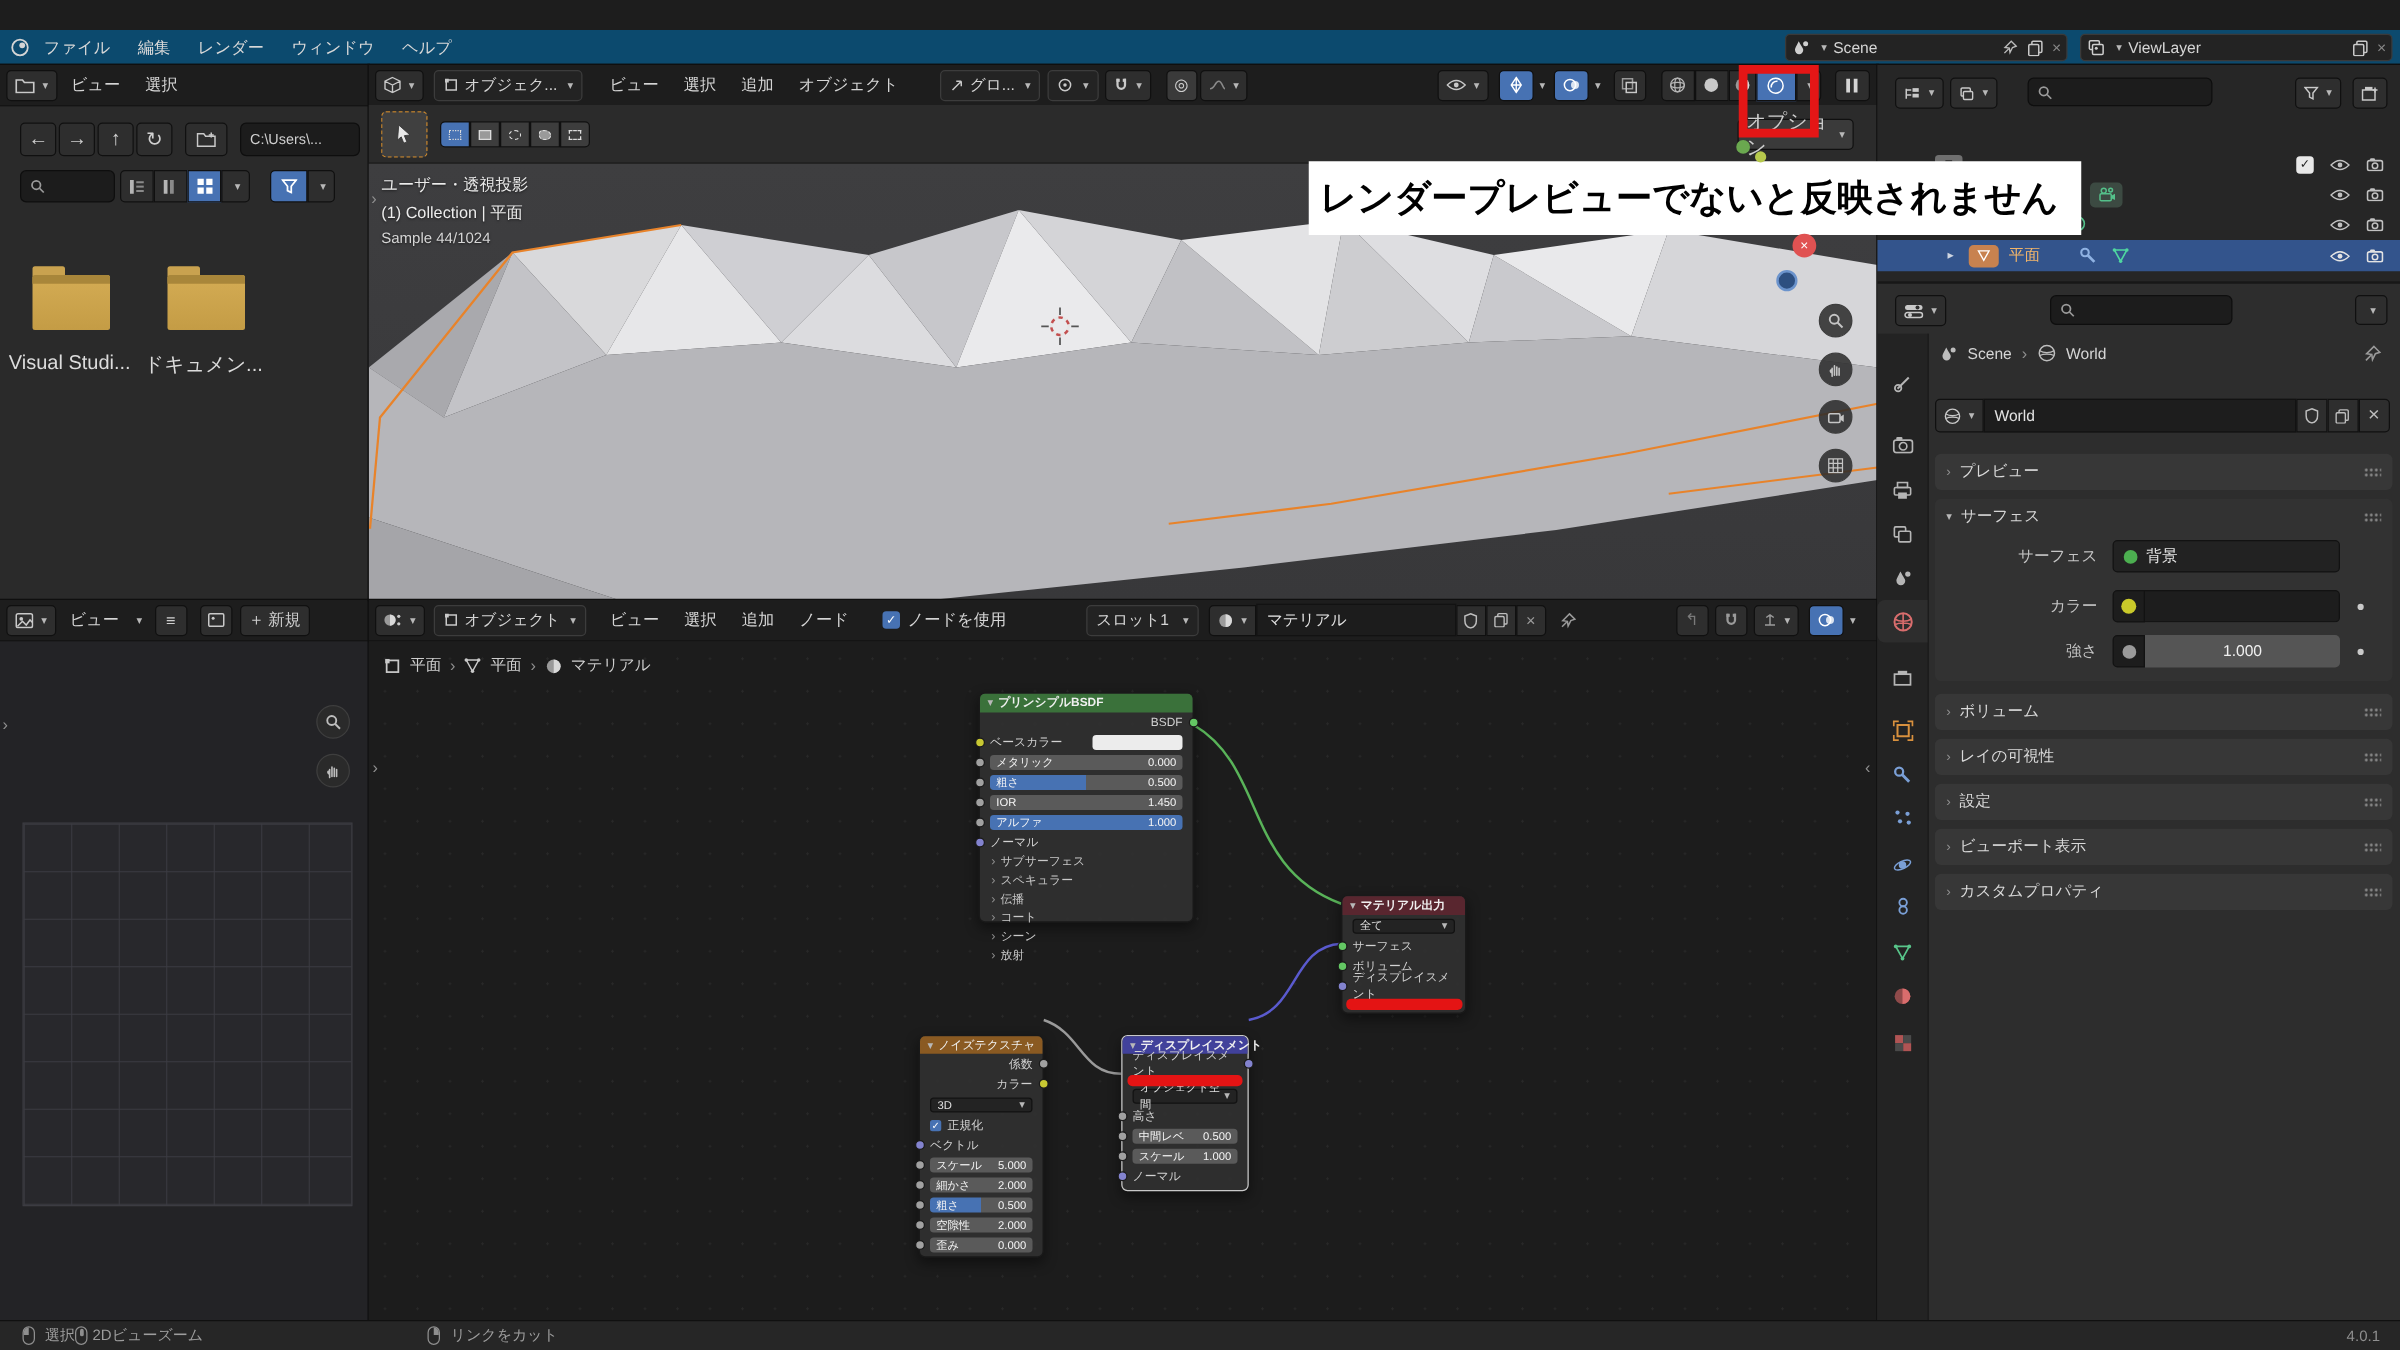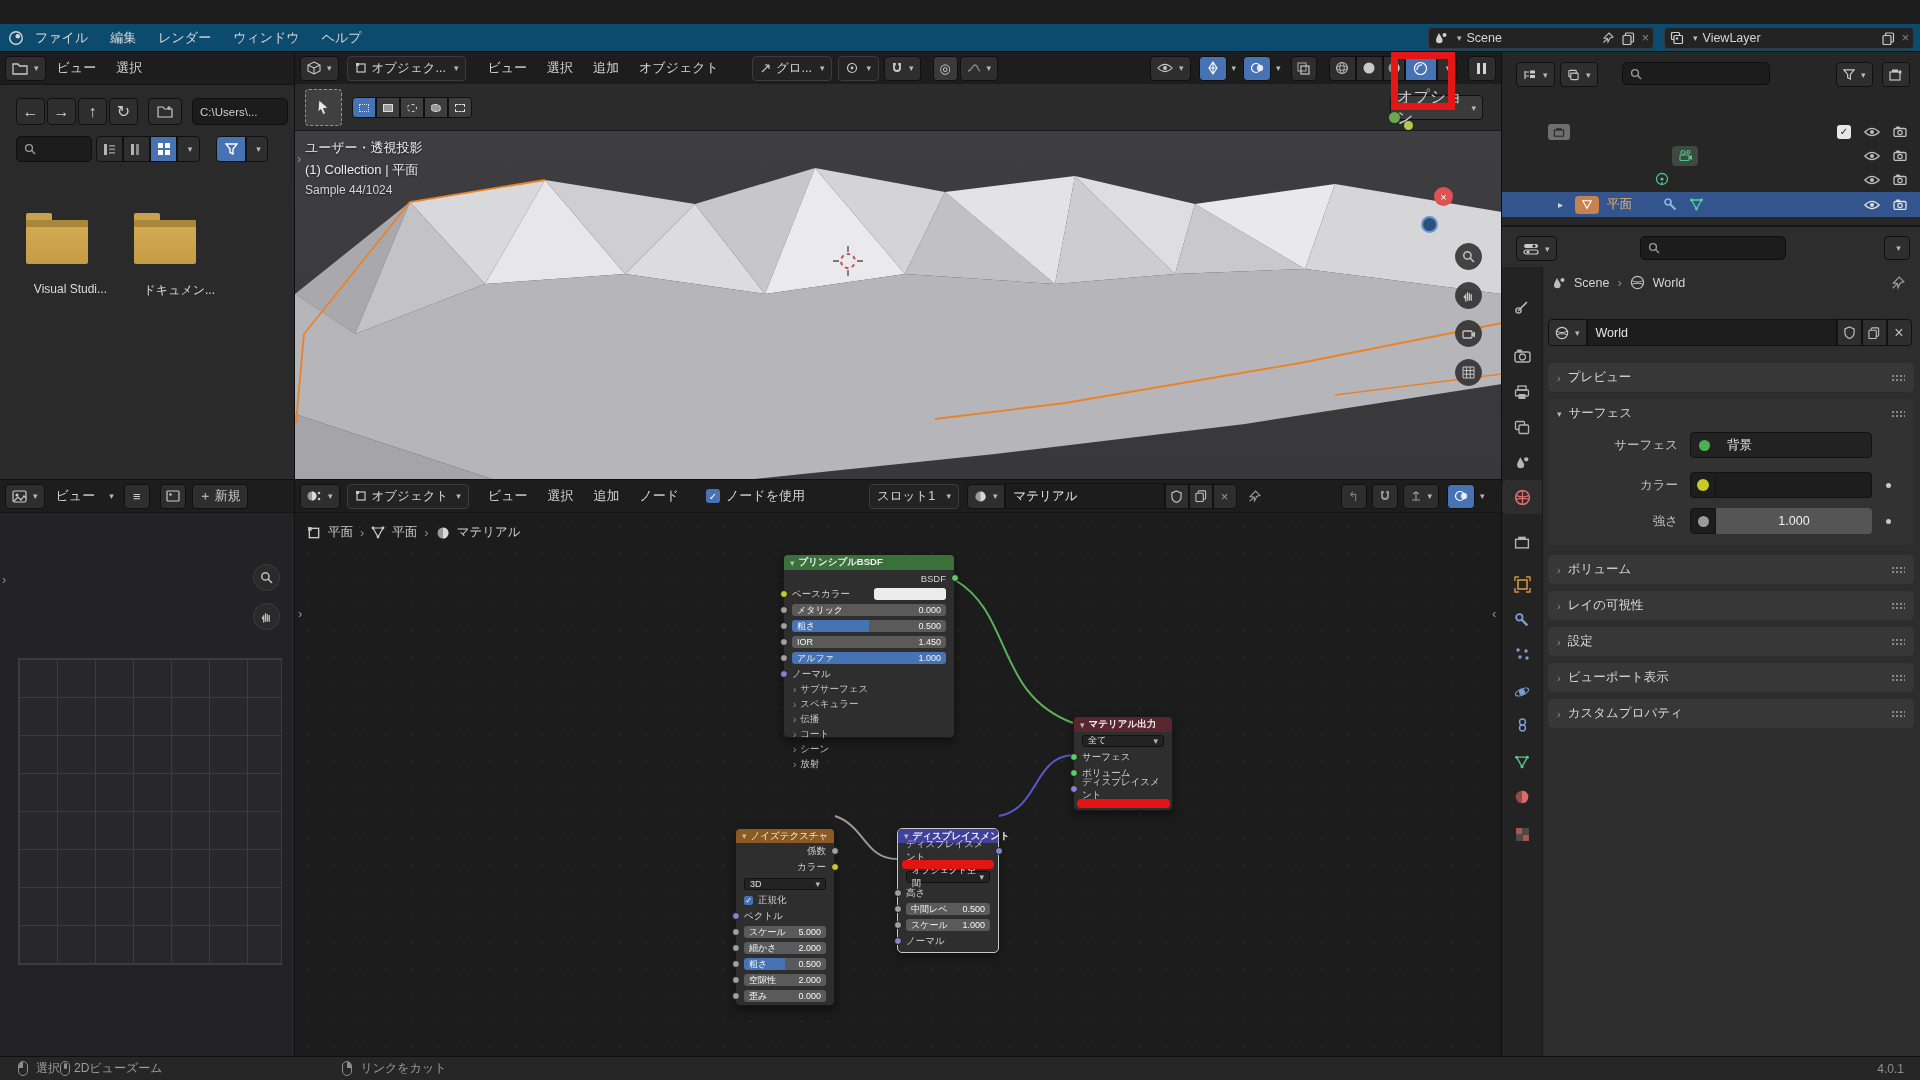--- a/index.html
+++ b/index.html
@@ -27,21 +27,21 @@
 .ehdr{display:flex;align-items:center;height:33px;background:#1d1d1d;border-bottom:1px solid #141414;font-size:13px;padding:0 5px;gap:2px}
 .btn{background:#2e2e2e;border:1px solid #101010;border-radius:4px;display:inline-flex;align-items:center;justify-content:center;color:#cfcfcf}
 .btn.blue{background:#4772b3;color:#fff}
 .hbtn{height:25px;padding:0 6px;gap:3px}
 .ddk{background:#232323;border:1px solid #3c3c3c;border-radius:4px;height:25px;display:inline-flex;align-items:center;padding:0 7px;gap:5px;font-size:12.5px}
 .mtxt{padding:3px 9px;color:#d5d5d5}
 .searchbox{background:#1c1c1c;border:1px solid #0e0e0e;border-radius:5px;height:26px;display:flex;align-items:center;padding:0 7px;gap:5px;color:#8f8f8f}
 .folder{position:absolute;width:62px;height:44px;background:linear-gradient(#d4ac54,#c49c45);border-radius:2px}
 .folder:before{content:"";position:absolute;left:0;top:-7px;width:26px;height:8px;background:#c9a24f;border-radius:2px 2px 0 0}
 .folder:after{content:"";position:absolute;left:0;top:0;width:100%;height:7px;background:#a8863a;border-radius:2px 2px 0 0}
-.flabel{position:absolute;width:100px;text-align:right;font-size:12px;color:#dcdcdc}
+.flabel{position:absolute;width:100px;text-align:left;font-size:16px;color:#dcdcdc}
 
 .toolhdr{position:absolute;left:0;top:32px;width:100%;height:47px;background:#2b2b2b;border-bottom:1px solid #181818}
 .vpcanvas{position:absolute;left:0;top:79px;width:1207px;height:349px;background:linear-gradient(#3e3e40,#38383a);overflow:hidden}
 .ovl{position:absolute;left:10px;font-size:13px;color:#ececec;text-shadow:0 1px 2px rgba(0,0,0,.6)}
 .gizbtn{position:absolute;width:27px;height:27px;border-radius:50%;background:#2c2c2cdd;border:1px solid #3e3e3e;display:flex;align-items:center;justify-content:center}
 .selbtn{width:24px;height:21px;background:#3d3d3d;border:1px solid #101010;display:inline-flex;align-items:center;justify-content:center}
 .selbtn.active{background:#4772b3}
 .sq{width:10px;height:8px;border:1px dashed #dcdcdc}
 
 .nodecanvas{position:absolute;left:0;top:34px;width:1207px;height:542px;background:#1c1c1c;background-image:radial-gradient(circle,#282828 1px,transparent 1px);background-size:26px 26px;overflow:hidden}
@@ -1100,21 +1100,21 @@
       </div>
 
       <div class="abs" style="left:46px;top:172px;width:366px;height:146px;background:#323232;border-radius:5px">
         <div class="row" style="height:29px;padding:0 9px;gap:7px;font-size:12.5px">
           <span class="caret" style="margin:0">▾</span>
             <span>サーフェス</span>
             <span class="grip"></span>
         </div>
         <div class="row" style="padding:4px 0 0 0">
           <span style="width:130px;text-align:right;font-size:12.5px;color:#c5c5c5">サーフェス</span>
-          <span class="field" style="margin-left:12px;width:182px;gap:17px">
+          <span class="field" style="margin-left:12px;width:182px;gap:7px">
             <span class="dot" style="background:#4caf50;width:11px;height:11px"></span>
             <span>背景</span>
           </span>
         </div>
         <div class="row" style="padding:14px 0 0 0">
           <span style="width:130px;text-align:right;font-size:12.5px;color:#c5c5c5">カラー</span>
           <span class="row" style="margin-left:12px;width:182px;gap:0">
             <span style="width:26px;height:26px;background:#1d1d1d;border-radius:4px 0 0 4px;border:1px solid #121212;display:flex;align-items:center;justify-content:center">
                 <span class="dot" style="background:#c9c92a;width:12px;height:12px"></span>
               </span>
@@ -1172,15 +1172,18 @@
       <span>2Dビューズーム</span>
     </span>
     <span class="row" style="margin-left:180px;gap:8px">
       <span class="mouse mr"></span>
       <span>リンクをカット</span>
     </span>
     <span class="grow"></span>
     <span style="margin-right:16px;color:#8f8f8f">4.0.1</span>
   </div>
 
+  <div class="anno-box">
+    <span>レンダープレビューでないと反映されません</span>
+  </div>
   <div class="anno-rect"></div>
 
 </div>
 
 </body></html>

